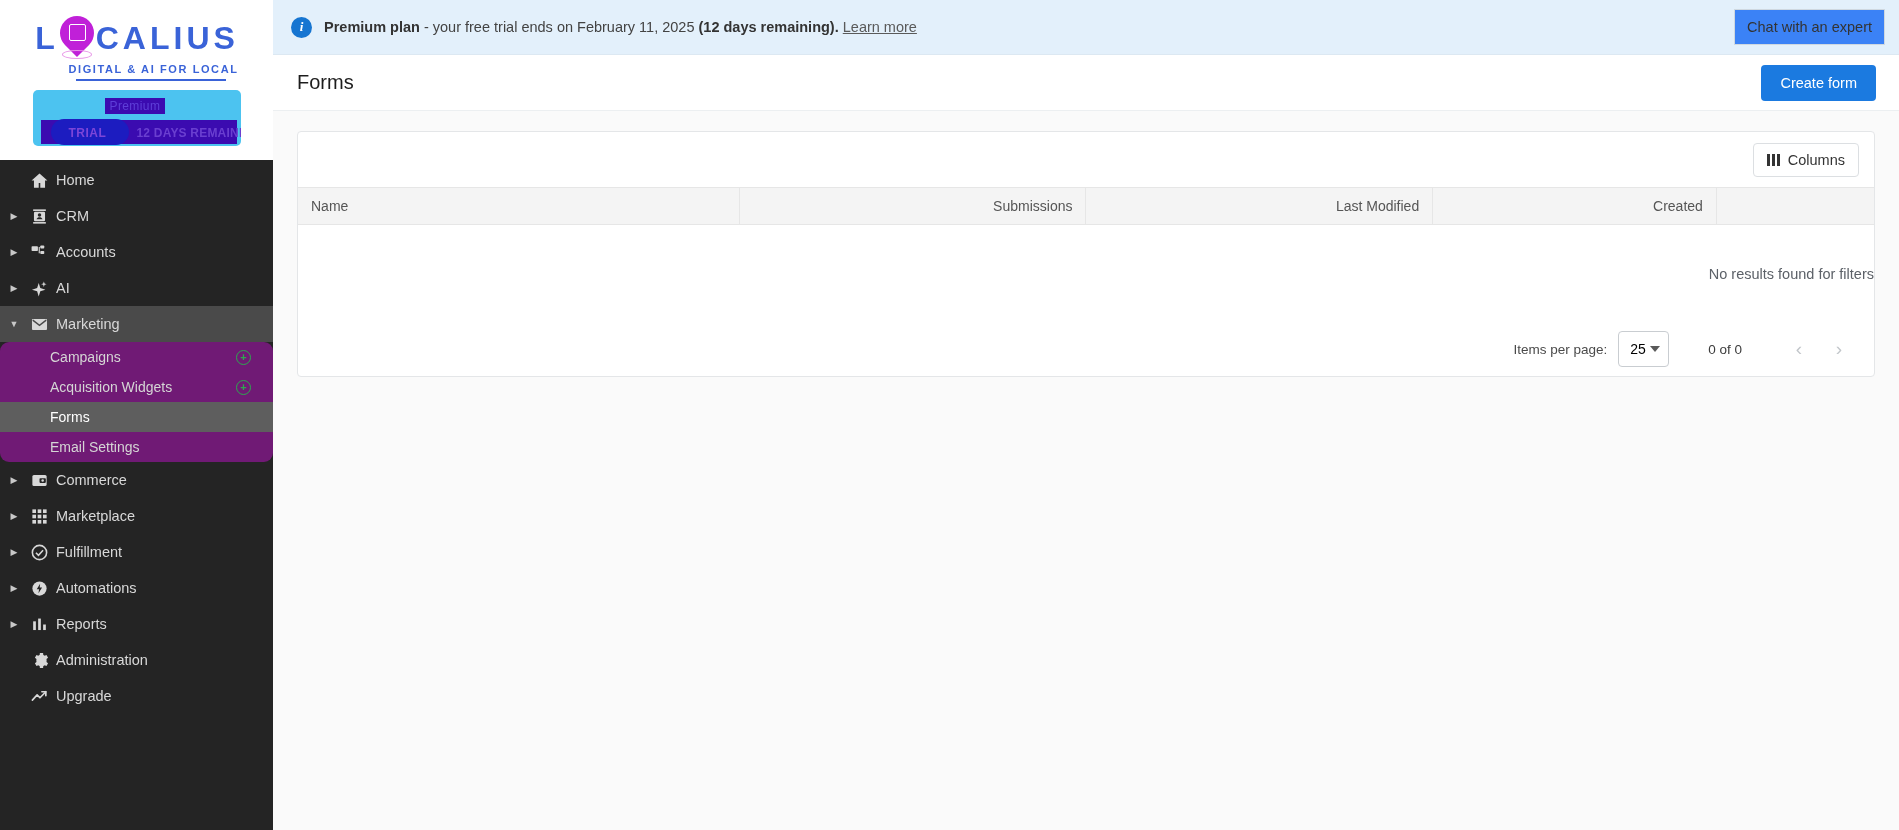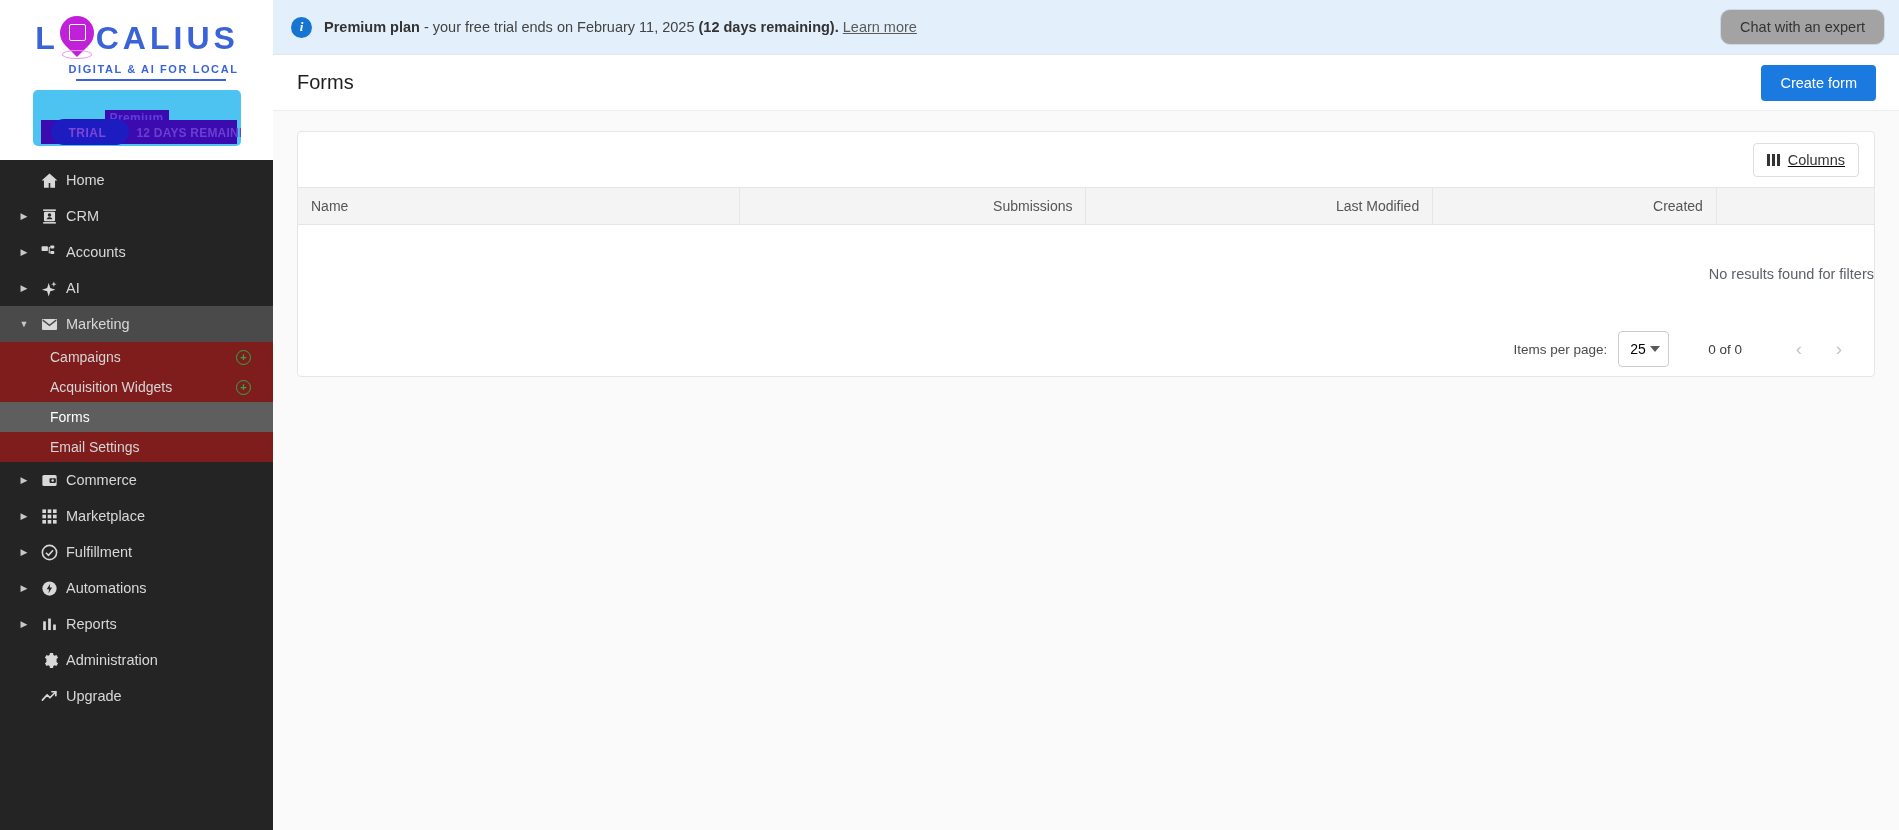--- a/index.html
+++ b/index.html
@@ -61,23 +61,23 @@
   .logo-rule {
     width: 150px; height: 1.5px; background: #3a63d8;
     margin: 4px 0 0 60px; align-self: flex-start;
   }
   .trial-banner {
     margin-top: 9px; width: 208px; height: 56px;
     background: #4cc3f0; border-radius: 5px;
     position: relative; overflow: hidden;
   }
   .trial-plan {
-    position: absolute; top: 20px; left: 72px;
+    position: absolute; top: 8px; left: 72px;
     background: #3b0bb0; color: #5e3fd8;
-    font-size: 12px; font-weight: bold;
+    font-size: 12px; font-weight: normal;
     padding: 1px 5px; letter-spacing: .4px;
   }
   .trial-strip {
     position: absolute; bottom: 2px; left: 8px;
     width: 196px; height: 24px; background: #3b0bb0;
   }
   .trial-pill {
     position: absolute; bottom: 1px; left: 18px;
     width: 78px; height: 26px; border-radius: 13px;
     background: #1c1cc0;
@@ -89,37 +89,37 @@
   }
   .trial-days {
     position: absolute; bottom: 6px; left: 104px;
     font-size: 12px; font-weight: bold; color: #6a3fd0;
     letter-spacing: .2px; white-space: nowrap;
   }
 
   .nav { flex: 1; padding-top: 2px; }
   .nav-item {
     display: flex; align-items: center;
-    height: 36px; padding: 0 10px 0 16px;
+    height: 36px; padding: 0 10px 0 6px;
     color: #d8d8d8; font-size: 14.5px;
     cursor: pointer; position: relative; justify-content: center;
   }
   .nav-caret {
     width: 16px; min-width: 16px; display: flex;
     align-items: center; justify-content: center;
     color: #c8c8c8; font-size: 9px;
   }
   .nav-icon {
     width: 34px; min-width: 34px; display: flex;
     align-items: center; justify-content: center;
     color: #d8d8d8;
   }
   .nav-label { flex: 1; }
   .nav-item.group-open { background: #4a4a4a; }
-  .sub-group { background: #7f1d1d; }
+  .sub-group { background: #701a75; border-radius: 9px; }
   .nav-sub {
     display: flex; align-items: center;
     height: 30px; padding-left: 50px; padding-right: 22px;
     color: #d5d5d5; font-size: 14px; cursor: pointer;
   }
   .nav-sub.active { background: #5e5e5e; color: #fff; }
   .nav-sub-label { flex: 1; }
   .plus-badge {
     width: 15px; height: 15px; border-radius: 50%;
     border: 1.4px solid #2ea84f; color: #2ea84f;
@@ -140,22 +140,22 @@
     width: 21px; height: 21px; border-radius: 50%;
     background: #1675d1; color: #fff;
     font-size: 13px; font-weight: bold; font-style: italic;
     display: flex; align-items: center; justify-content: center;
     font-family: "Liberation Serif", serif;
   }
   .notice-text { font-size: 14.5px; color: #434343; flex: 1; }
   .notice-text b { font-weight: bold; color: #333; }
   .notice-link { color: #5a5a5a; text-decoration: underline; cursor: pointer; }
   .expert-btn {
-    background: #a3a3a3; border: 1px solid #cfd8e0; border-radius: 10px;
-    padding: 9px 19px; font-size: 14.5px; color: #333;
+    background: #3b82f6; border: 1px solid #cfd8e0; border-radius: 0;
+    padding: 9px 12px; font-size: 14.5px; color: #333;
     cursor: pointer; white-space: nowrap;
   }
 
   .page-head {
     height: 56px; background: #fff;
     display: flex; align-items: center; justify-content: space-between;
     padding: 0 23px 0 24px; border-bottom: 1px solid #eceff1;
   }
   .page-title { font-size: 20px; color: #1d1d1d; font-weight: normal; }
   .create-btn {
@@ -164,21 +164,21 @@
     font-family: Liberation Sans, sans-serif;
   }
 
   .content { flex: 1; padding: 20px 24px 0 24px; overflow: hidden; }
   .card {
     background: #fff; border: 1px solid #e4e6e8; border-radius: 4px;
     width: 100%;
   }
   .toolbar {
     height: 55px; display: flex; align-items: center;
-    justify-content: flex-end; padding: 0 15px; text-decoration: underline;
+    justify-content: flex-end; padding: 0 15px;
   }
   .columns-btn {
     background: #fff; border: 1px solid #dcdfe2; border-radius: 4px;
     padding: 8px 13px; font-size: 14.5px; color: #333;
     display: flex; align-items: center; gap: 8px; cursor: pointer;
   }
   .cols-glyph { display: flex; gap: 2px; align-items: flex-end; }
   .cols-glyph i { display: block; width: 3px; height: 12px; background: #333; }
 
   table { width: 100%; border-collapse: collapse; }

